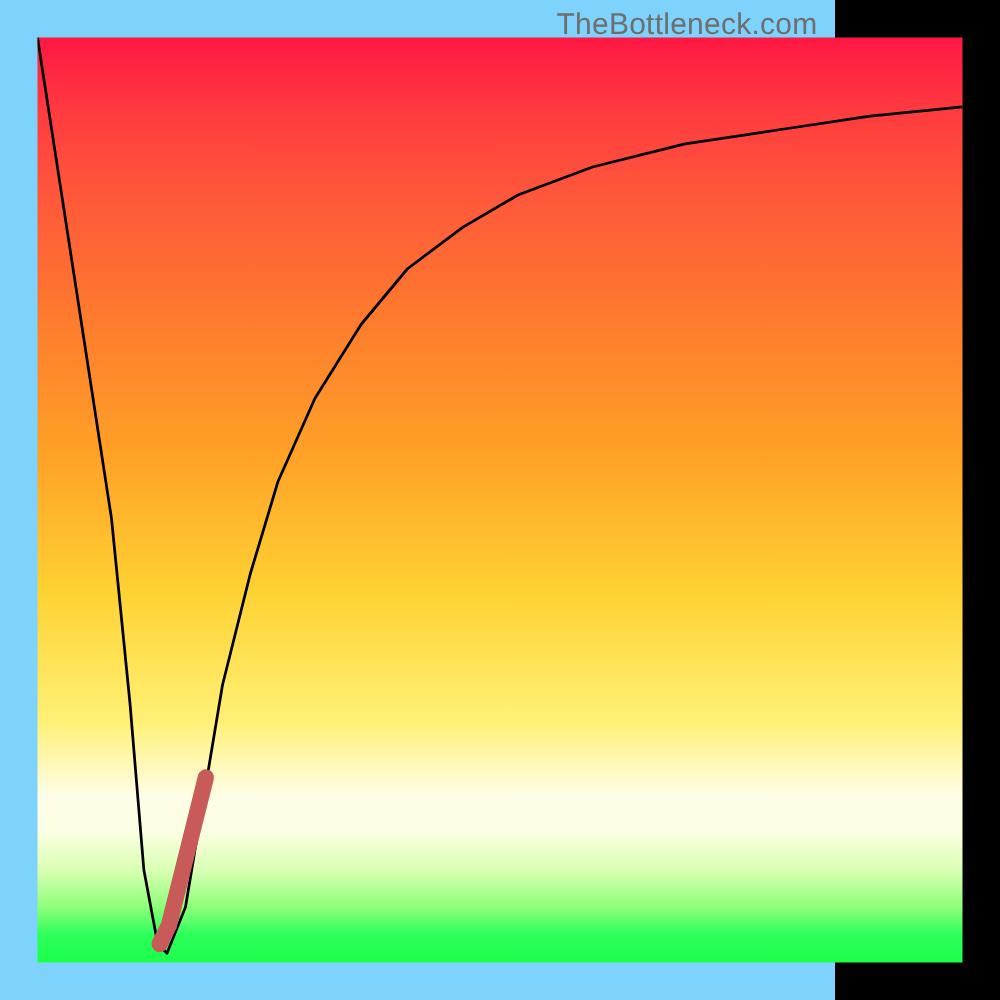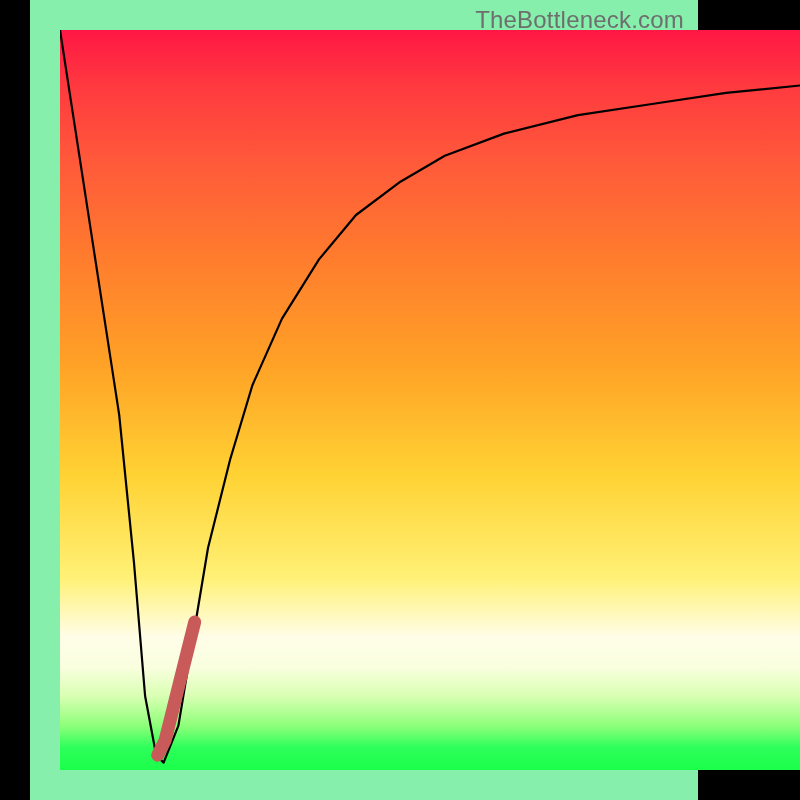--- a/index.html
+++ b/index.html
@@ -10,22 +10,21 @@
     background: #000;
     overflow: hidden;
     font-family: Arial, Helvetica, sans-serif;
   }
   .frame {
     position: absolute;
     left: 0;
     top: 0;
     width: 668px;
     height: 800px;
-    background: #86efac;
-    margin-left: 30px;
+    background: #7dd3fc;
   }
   .plot {
     position: absolute;
     left: 30px;
     top: 30px;
     width: 740px;
     height: 740px;
     
     background: linear-gradient(
       to bottom,

